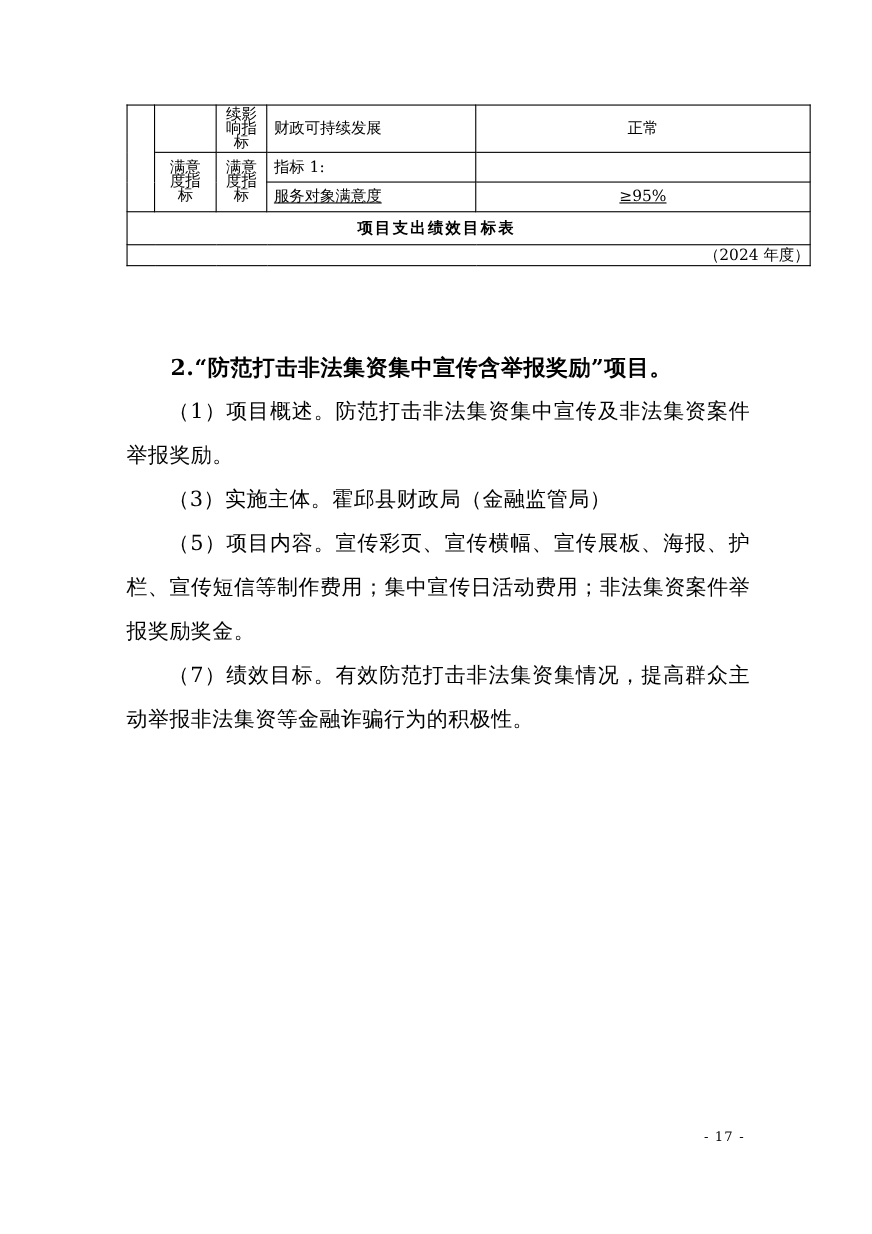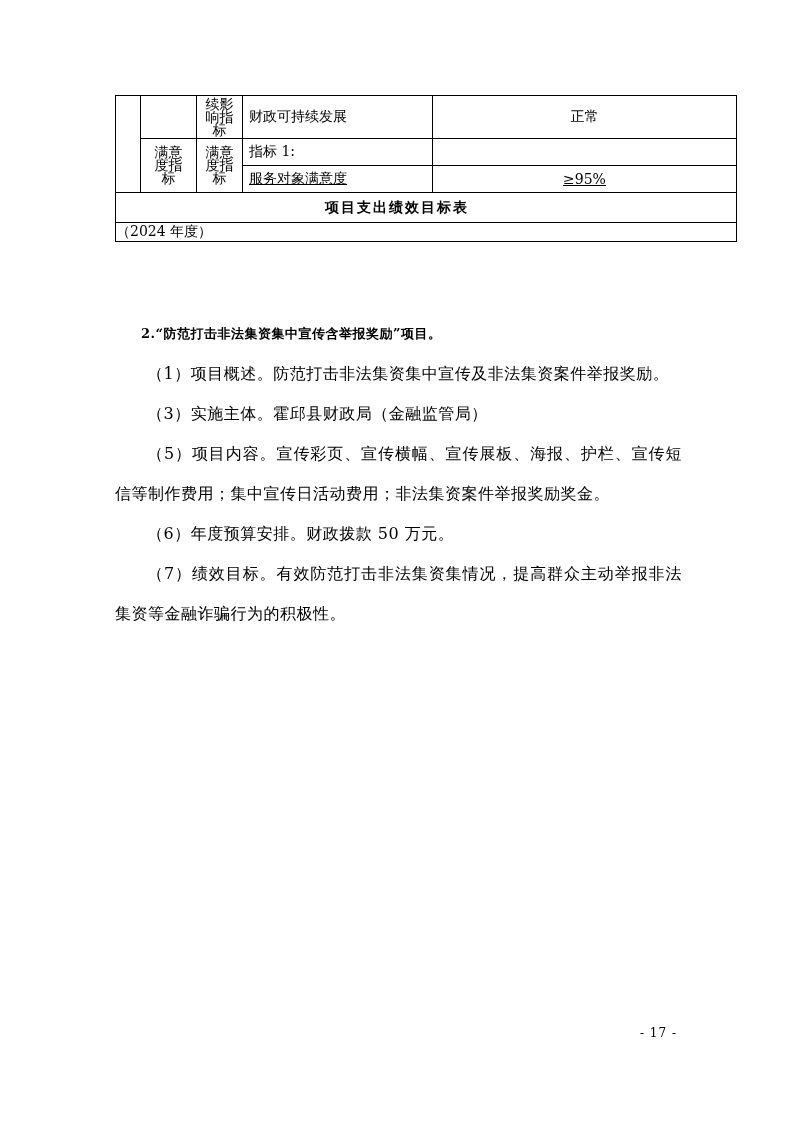--- a/index.html
+++ b/index.html
@@ -58,41 +58,41 @@
   }
   .c-title {
     font-weight: bold;
     font-size: 17px;
     text-align: center;
     letter-spacing: 2px;
     padding-right: 58px; 
   }
   .c-subtitle {
     font-size: 11px;
-    text-align: left;
+    text-align: right;
     margin-top: 41px;
   }
 
   
   .body-text {
     position: absolute;
     left: 115px;
     top: 314px;
     width: 567px;
   }
   .para {
-    font-size: 16px;
+    font-size: 19px;
     line-height: 40px;
     text-align: justify;
     text-indent: 2em;
     letter-spacing: 0.5px;
   }
   .para.heading {
     font-weight: bold;
-    font-size: 13px;
+    font-size: 20px;
   }
 
   
   .page-number {
     position: absolute;
     left: 640px;
     top: 1026px;
     font-size: 12px;
     letter-spacing: 1px;
   }
@@ -135,19 +135,18 @@
         <td colspan="5" class="c-subtitle">（2024 年度）</td>
       </tr>
     </tbody>
   </table>
 
   <div class="body-text">
     <p class="para heading">2.“防范打击非法集资集中宣传含举报奖励”项目。</p>
     <p class="para">（1）项目概述。防范打击非法集资集中宣传及非法集资案件举报奖励。</p>
     <p class="para">（3）实施主体。霍邱县财政局（金融监管局）</p>
     <p class="para">（5）项目内容。宣传彩页、宣传横幅、宣传展板、海报、护栏、宣传短信等制作费用；集中宣传日活动费用；非法集资案件举报奖励奖金。</p>
-    <p class="para">（6）年度预算安排。财政拨款 50 万元。</p>
     <p class="para">（7）绩效目标。有效防范打击非法集资集情况，提高群众主动举报非法集资等金融诈骗行为的积极性。</p>
   </div>
 
   <div class="page-number">- 17 -</div>
 
 </div>
 
 </body></html>

